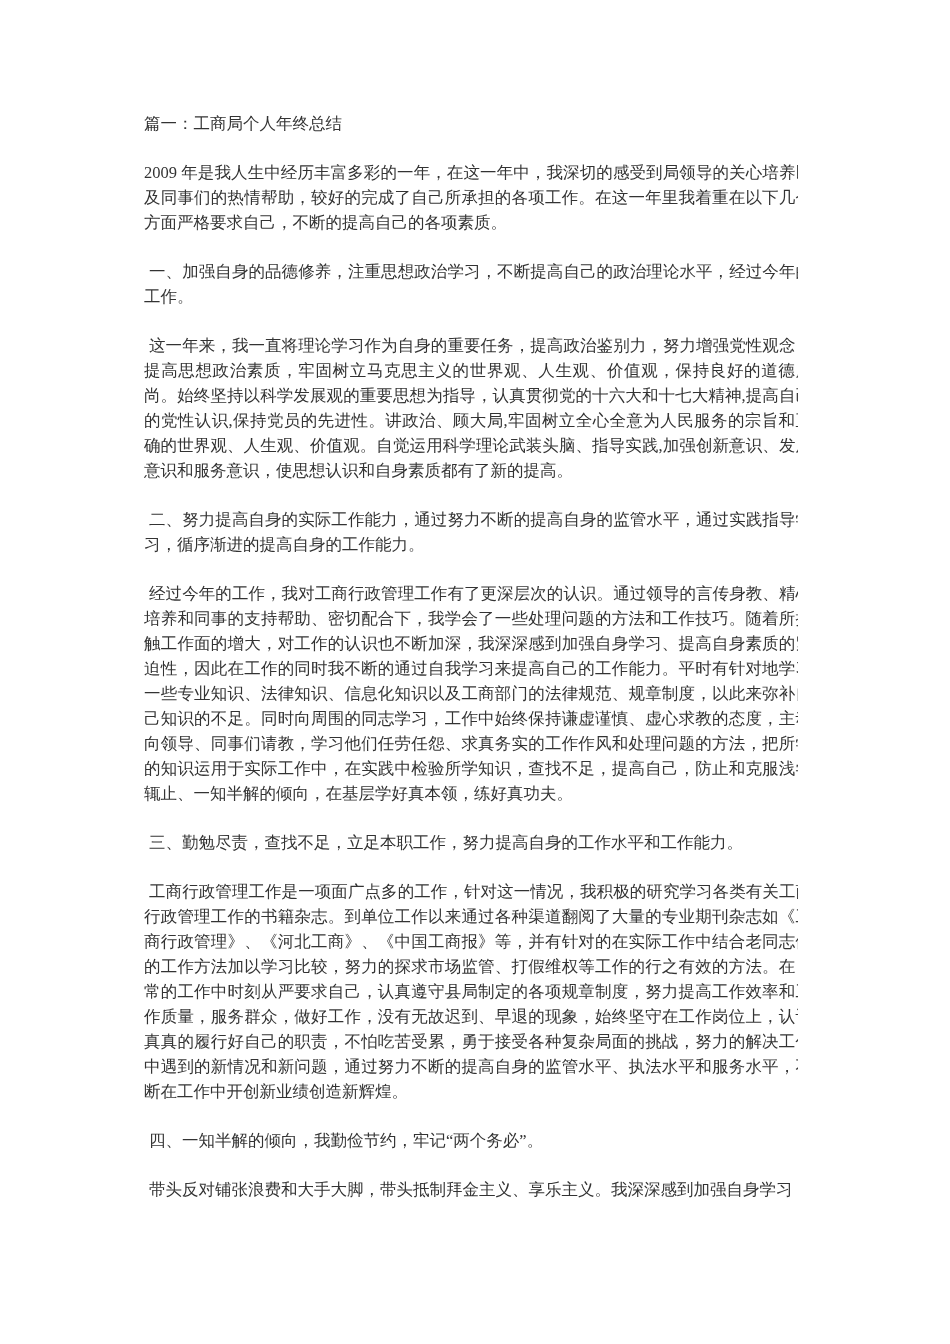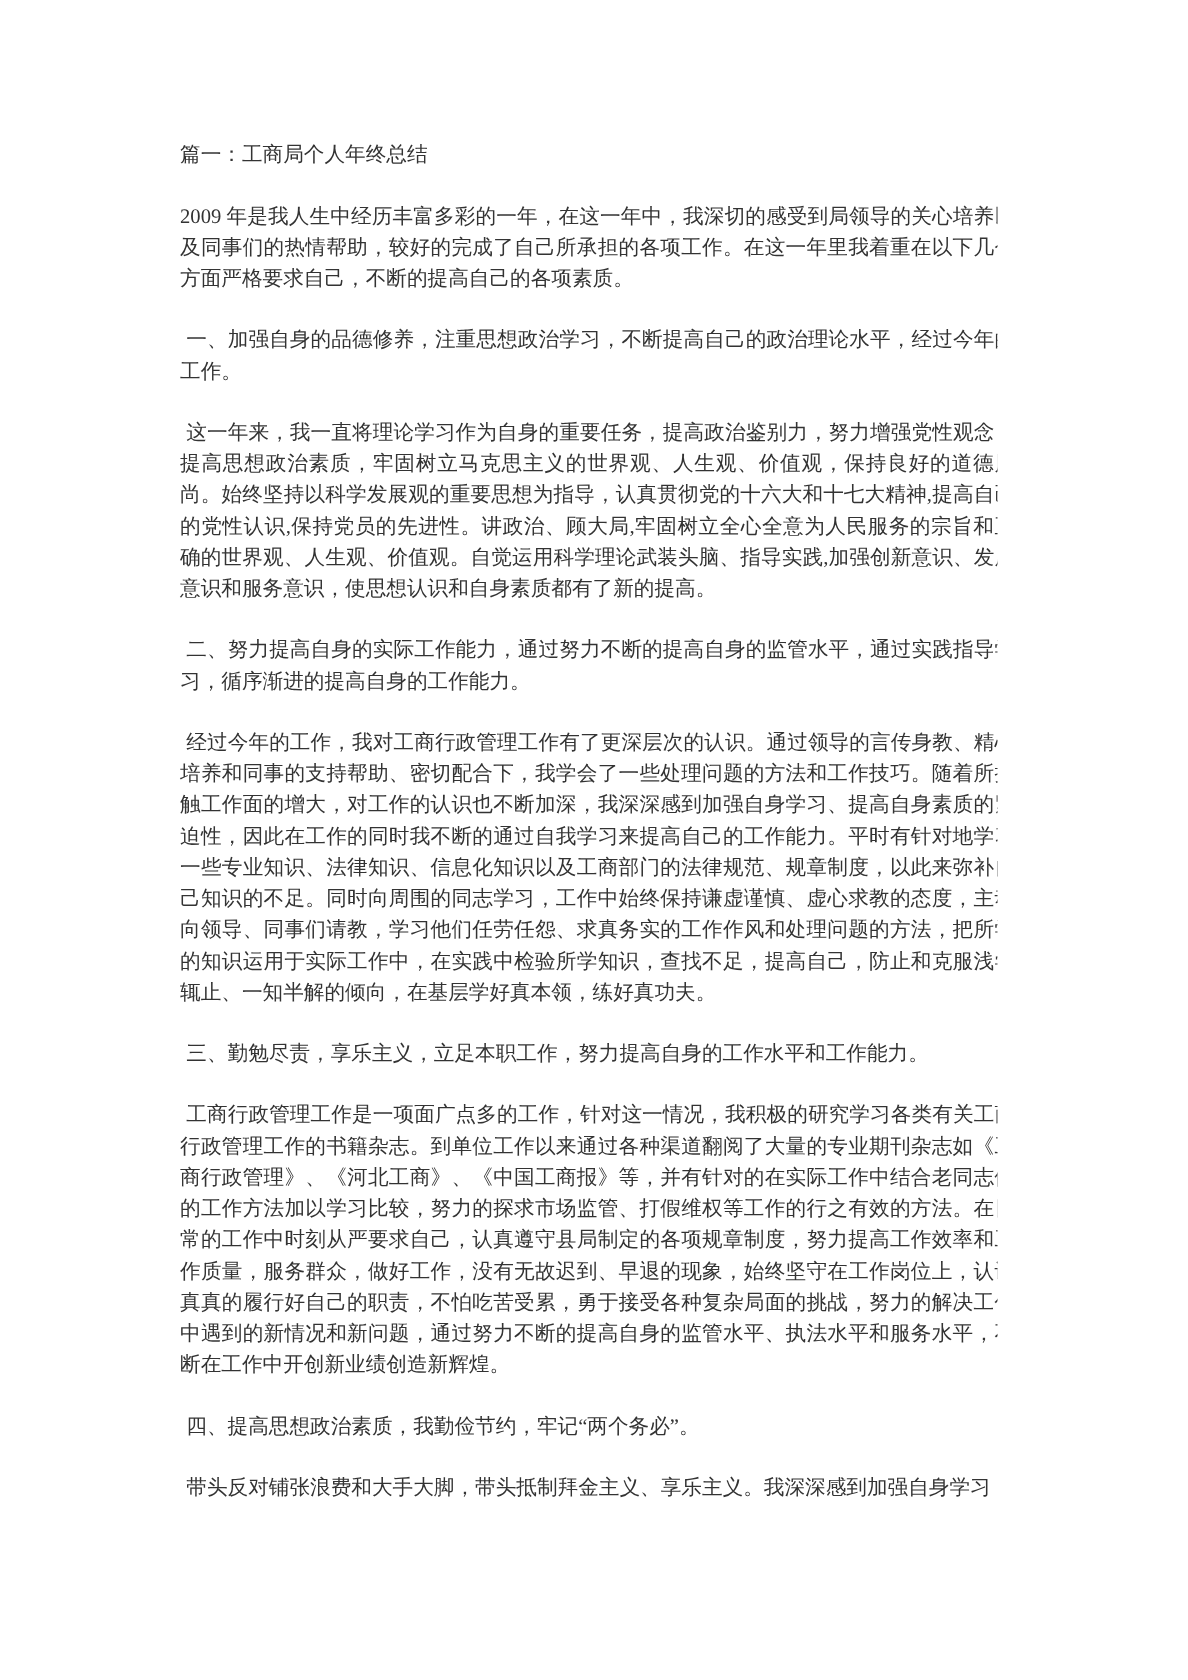--- a/index.html
+++ b/index.html
@@ -40,18 +40,18 @@
 <body>
 
 <div class="page">
   <div class="content">
     <p class="para">篇一：工商局个人年终总结</p>
     <p class="para">2009 年是我人生中经历丰富多彩的一年，在这一年中，我深切的感受到局领导的关心培养以及同事们的热情帮助，较好的完成了自己所承担的各项工作。在这一年里我着重在以下几个方面严格要求自己，不断的提高自己的各项素质。</p>
     <p class="para indent">一、加强自身的品德修养，注重思想政治学习，不断提高自己的政治理论水平，经过今年的工作。</p>
     <p class="para indent">这一年来，我一直将理论学习作为自身的重要任务，提高政治鉴别力，努力增强党性观念，提高思想政治素质，牢固树立马克思主义的世界观、人生观、价值观，保持良好的道德风尚。始终坚持以科学发展观的重要思想为指导，认真贯彻党的十六大和十七大精神,提高自己的党性认识,保持党员的先进性。讲政治、顾大局,牢固树立全心全意为人民服务的宗旨和正确的世界观、人生观、价值观。自觉运用科学理论武装头脑、指导实践,加强创新意识、发展意识和服务意识，使思想认识和自身素质都有了新的提高。</p>
     <p class="para indent">二、努力提高自身的实际工作能力，通过努力不断的提高自身的监管水平，通过实践指导学习，循序渐进的提高自身的工作能力。</p>
     <p class="para indent">经过今年的工作，我对工商行政管理工作有了更深层次的认识。通过领导的言传身教、精心培养和同事的支持帮助、密切配合下，我学会了一些处理问题的方法和工作技巧。随着所接触工作面的增大，对工作的认识也不断加深，我深深感到加强自身学习、提高自身素质的紧迫性，因此在工作的同时我不断的通过自我学习来提高自己的工作能力。平时有针对地学习一些专业知识、法律知识、信息化知识以及工商部门的法律规范、规章制度，以此来弥补自己知识的不足。同时向周围的同志学习，工作中始终保持谦虚谨慎、虚心求教的态度，主动向领导、同事们请教，学习他们任劳任怨、求真务实的工作作风和处理问题的方法，把所学的知识运用于实际工作中，在实践中检验所学知识，查找不足，提高自己，防止和克服浅尝辄止、一知半解的倾向，在基层学好真本领，练好真功夫。</p>
-    <p class="para indent">三、勤勉尽责，享乐主义，立足本职工作，努力提高自身的工作水平和工作能力。</p>
+    <p class="para indent">三、勤勉尽责，查找不足，立足本职工作，努力提高自身的工作水平和工作能力。</p>
     <p class="para indent">工商行政管理工作是一项面广点多的工作，针对这一情况，我积极的研究学习各类有关工商行政管理工作的书籍杂志。到单位工作以来通过各种渠道翻阅了大量的专业期刊杂志如《工商行政管理》、《河北工商》、《中国工商报》等，并有针对的在实际工作中结合老同志们的工作方法加以学习比较，努力的探求市场监管、打假维权等工作的行之有效的方法。在日常的工作中时刻从严要求自己，认真遵守县局制定的各项规章制度，努力提高工作效率和工作质量，服务群众，做好工作，没有无故迟到、早退的现象，始终坚守在工作岗位上，认认真真的履行好自己的职责，不怕吃苦受累，勇于接受各种复杂局面的挑战，努力的解决工作中遇到的新情况和新问题，通过努力不断的提高自身的监管水平、执法水平和服务水平，不断在工作中开创新业绩创造新辉煌。</p>
-    <p class="para indent">四、提高思想政治素质，我勤俭节约，牢记“两个务必”。</p>
+    <p class="para indent">四、一知半解的倾向，我勤俭节约，牢记“两个务必”。</p>
     <p class="para indent">带头反对铺张浪费和大手大脚，带头抵制拜金主义、享乐主义。我深深感到加强自身学习</p>
   </div>
 </div>
 
 </body></html>

